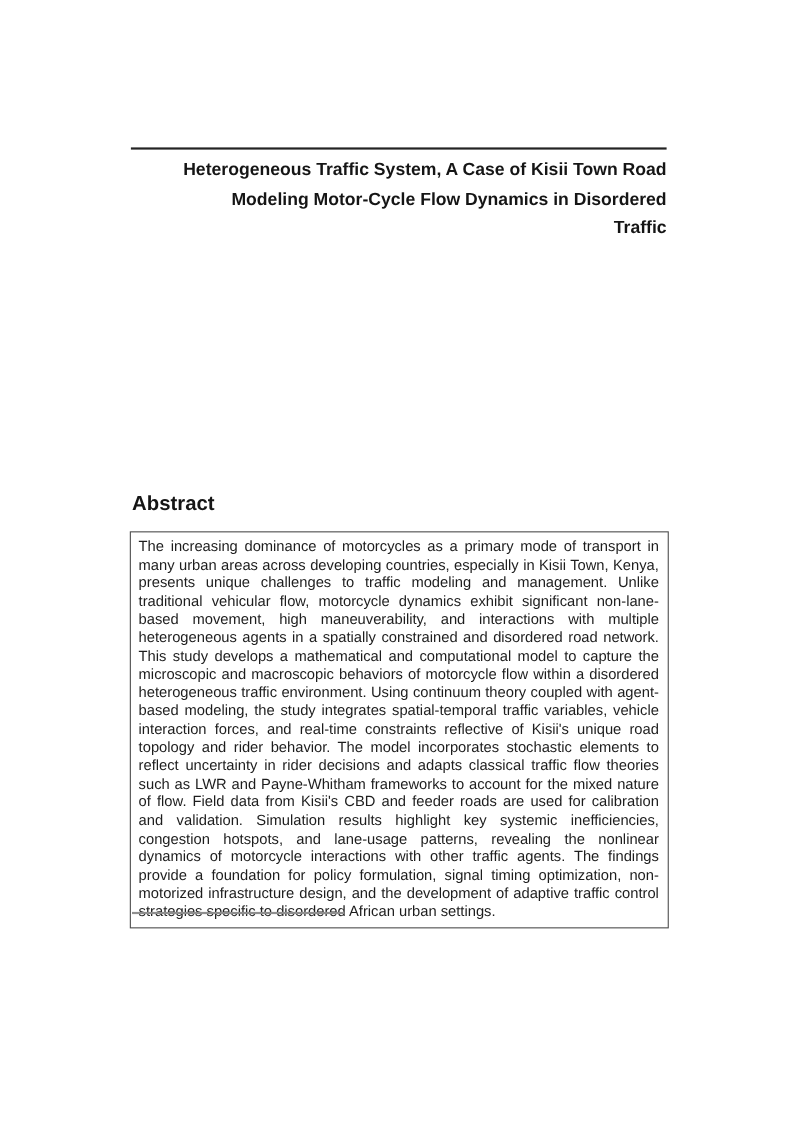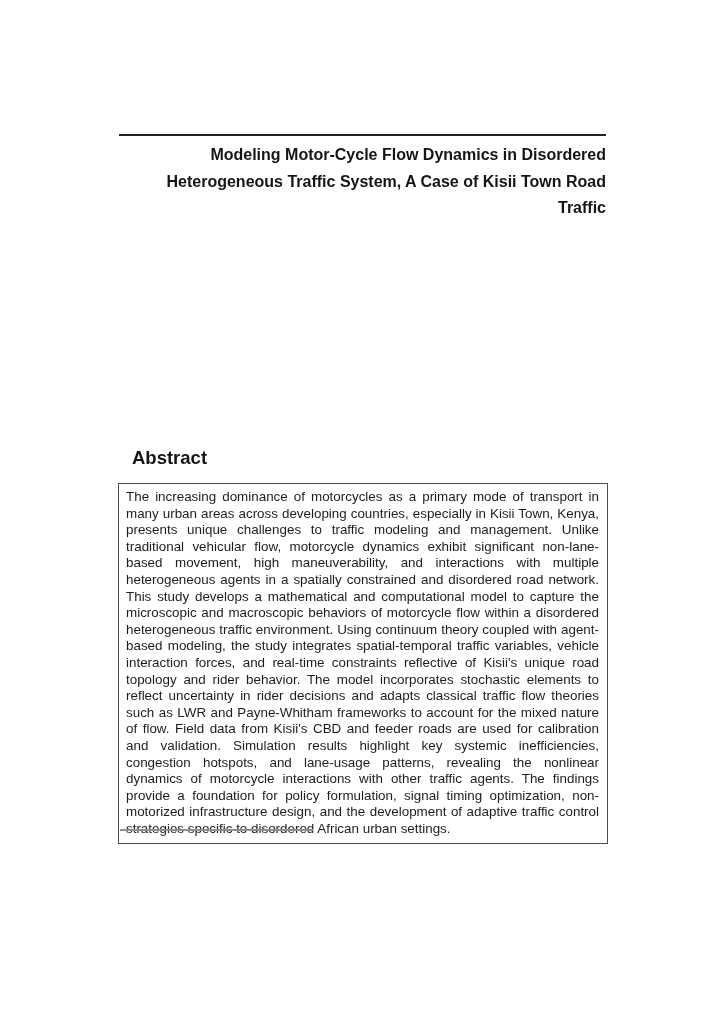--- a/index.html
+++ b/index.html
@@ -45,21 +45,20 @@
   .title-line {
     white-space: nowrap;
   }
   .abstract-heading {
     position: absolute;
     left: 120px;
     top: 447px;
     font-size: 18.5px;
     font-weight: bold;
     color: #151515;
-    margin-left: 12px;
   }
   .abstract-box {
     position: absolute;
     left: 118px;
     top: 483px;
     width: 490px;
     box-sizing: border-box;
     border: 1px solid #4d4d4d;
     padding: 5px 8px 6px 7px;
     background: #ffffff;
@@ -81,22 +80,22 @@
   }
 </style>
 </head>
 <body>
 
 <div class="page">
 
   <div class="rule-top"></div>
 
   <div class="title-block">
+    <div class="title-line">Heterogeneous Traffic System, A Case of Kisii Town Road</div>
     <div class="title-line">Modeling Motor-Cycle Flow Dynamics in Disordered</div>
-    <div class="title-line">Heterogeneous Traffic System, A Case of Kisii Town Road</div>
     <div class="title-line">Traffic</div>
   </div>
 
   <div class="abstract-heading">Abstract</div>
 
   <div class="abstract-box">
     <p class="abstract-text">The increasing dominance of motorcycles as a primary mode of transport in many urban areas across developing countries, especially in Kisii Town, Kenya, presents unique challenges to traffic modeling and management. Unlike traditional vehicular flow, motorcycle dynamics exhibit significant non-lane-based movement, high maneuverability, and interactions with multiple heterogeneous agents in a spatially constrained and disordered road network.  This study develops a mathematical and computational model to capture the microscopic and macroscopic behaviors of motorcycle flow within a disordered heterogeneous traffic environment. Using continuum theory coupled with agent-based modeling, the study integrates spatial-temporal traffic variables, vehicle interaction forces, and real-time constraints reflective of Kisii's unique road topology and rider behavior.  The model incorporates stochastic elements to reflect uncertainty in rider decisions and adapts classical traffic flow theories such as LWR and Payne-Whitham frameworks to account for the mixed nature of flow.  Field data from Kisii's CBD and feeder roads are used for calibration and validation.  Simulation results highlight key systemic inefficiencies, congestion hotspots, and lane-usage patterns, revealing the nonlinear dynamics of motorcycle interactions with other traffic agents.  The findings provide a foundation for policy formulation, signal timing optimization, non-motorized infrastructure design, and the development of adaptive traffic control strategies specific to disordered African urban settings.</p>
   </div>
 
   <div class="footnote-rule"></div>

